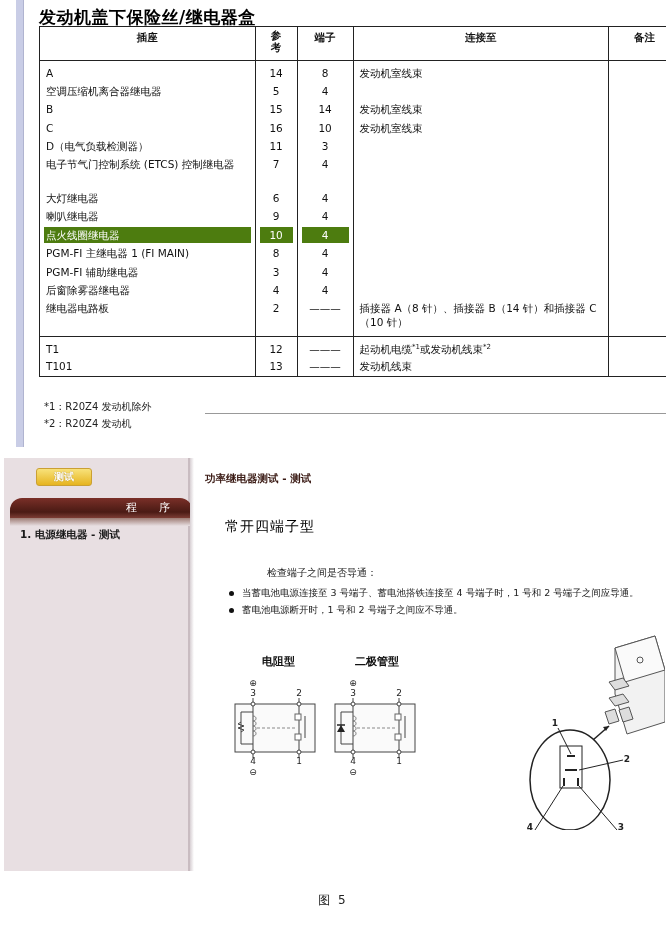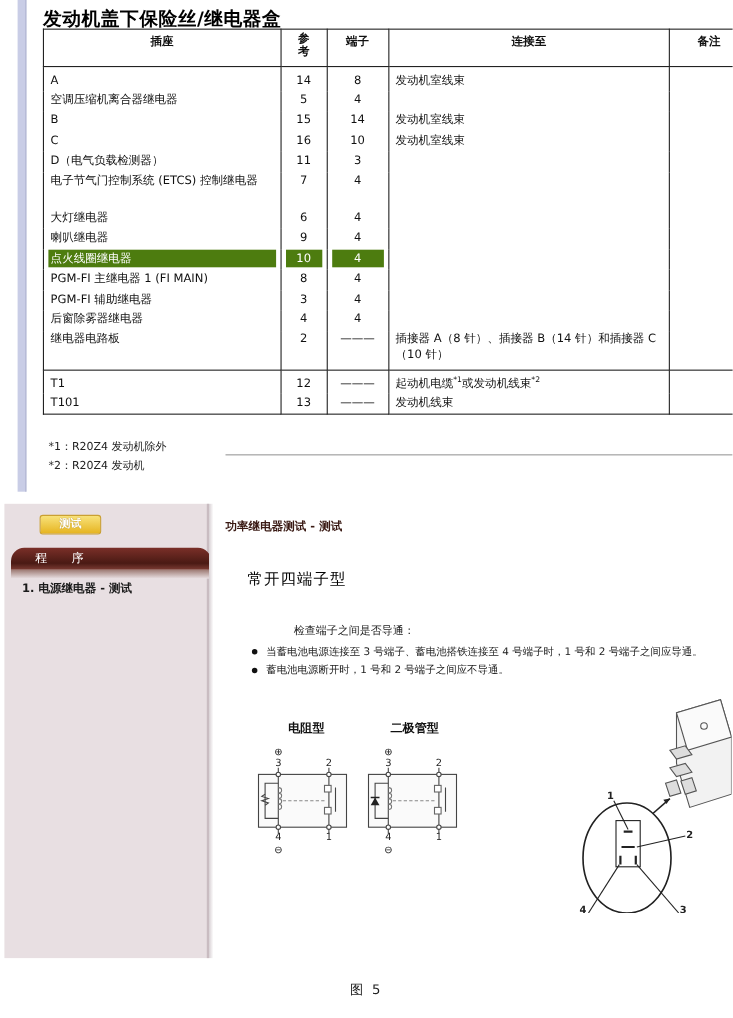--- a/index.html
+++ b/index.html
@@ -32,21 +32,21 @@
   .col-note { width: 72px; }
   sup { font-size: 7px; vertical-align: super; line-height: 0; }
 
   .footnotes { position: absolute; left: 28px; top: 398px; font-size: 10px; line-height: 17px; color: #222; }
 
   
   .bottom-panel { position: absolute; left: 0; top: 458px; width: 666px; height: 415px; }
   .sidebar { position: absolute; left: 4px; top: 0; width: 186px; height: 413px; background: #e8dfe2; border-right: 2px solid #c9bcc1; }
   .sidebar-shadow { position: absolute; left: 190px; top: 0; width: 4px; height: 413px; background: linear-gradient(to right, #d8d0d4, #ffffff); }
   .test-tab { position: absolute; left: 4px; top: 10px; width: 56px; height: 18px; background: linear-gradient(#f8e27a, #e6b420); border: 1px solid #caa033; border-radius: 3px; font-size: 10px; font-weight: bold; color: #fff; text-align: center; line-height: 16px; text-shadow: 0 0 1px #a27e1a; margin-left: 28px; }
-  .procedure-header { position: absolute; left: 6px; top: 40px; width: 182px; height: 20px; background: linear-gradient(#7a2f28, #4a1a14 70%, #7c3c34); border-radius: 12px 12px 0 0; color: #fff; font-size: 11px; text-align: left; line-height: 20px; letter-spacing: 22px; text-indent: 22px; }
+  .procedure-header { position: absolute; left: 6px; top: 40px; width: 182px; height: 20px; background: linear-gradient(#7a2f28, #4a1a14 70%, #7c3c34); border-radius: 12px 12px 0 0; color: #fff; font-size: 11px; text-align: right; line-height: 20px; letter-spacing: 22px; text-indent: 22px; }
   .procedure-header::after { content: ""; position: absolute; left: 0; right: 0; bottom: -8px; height: 8px; background: linear-gradient(#9d7b74, #e8dfe2); }
   .procedure-item { position: absolute; left: 16px; top: 70px; font-size: 10.5px; font-weight: bold; color: #1a1a1a; }
 
   .content { position: absolute; left: 205px; top: 0; width: 461px; height: 413px; }
   .content-title { position: absolute; left: 0; top: 14px; font-size: 10.5px; font-weight: bold; color: #3a1a14; }
   .section-heading { position: absolute; left: 20px; top: 60px; font-size: 14px; color: #000000; letter-spacing: 1px; }
   .check-label { position: absolute; left: 20px; top: 108px; font-size: 10px; color: #222; margin-left: 42px; }
   .bullet-list { position: absolute; left: 24px; top: 126px; list-style: none; font-size: 9.5px; color: #222; }
   .bullet-list li { height: 17px; line-height: 17px; white-space: nowrap; }
   .bullet-dot { display: inline-block; width: 5px; height: 5px; border-radius: 50%; background: #111; margin-right: 8px; vertical-align: middle; }

